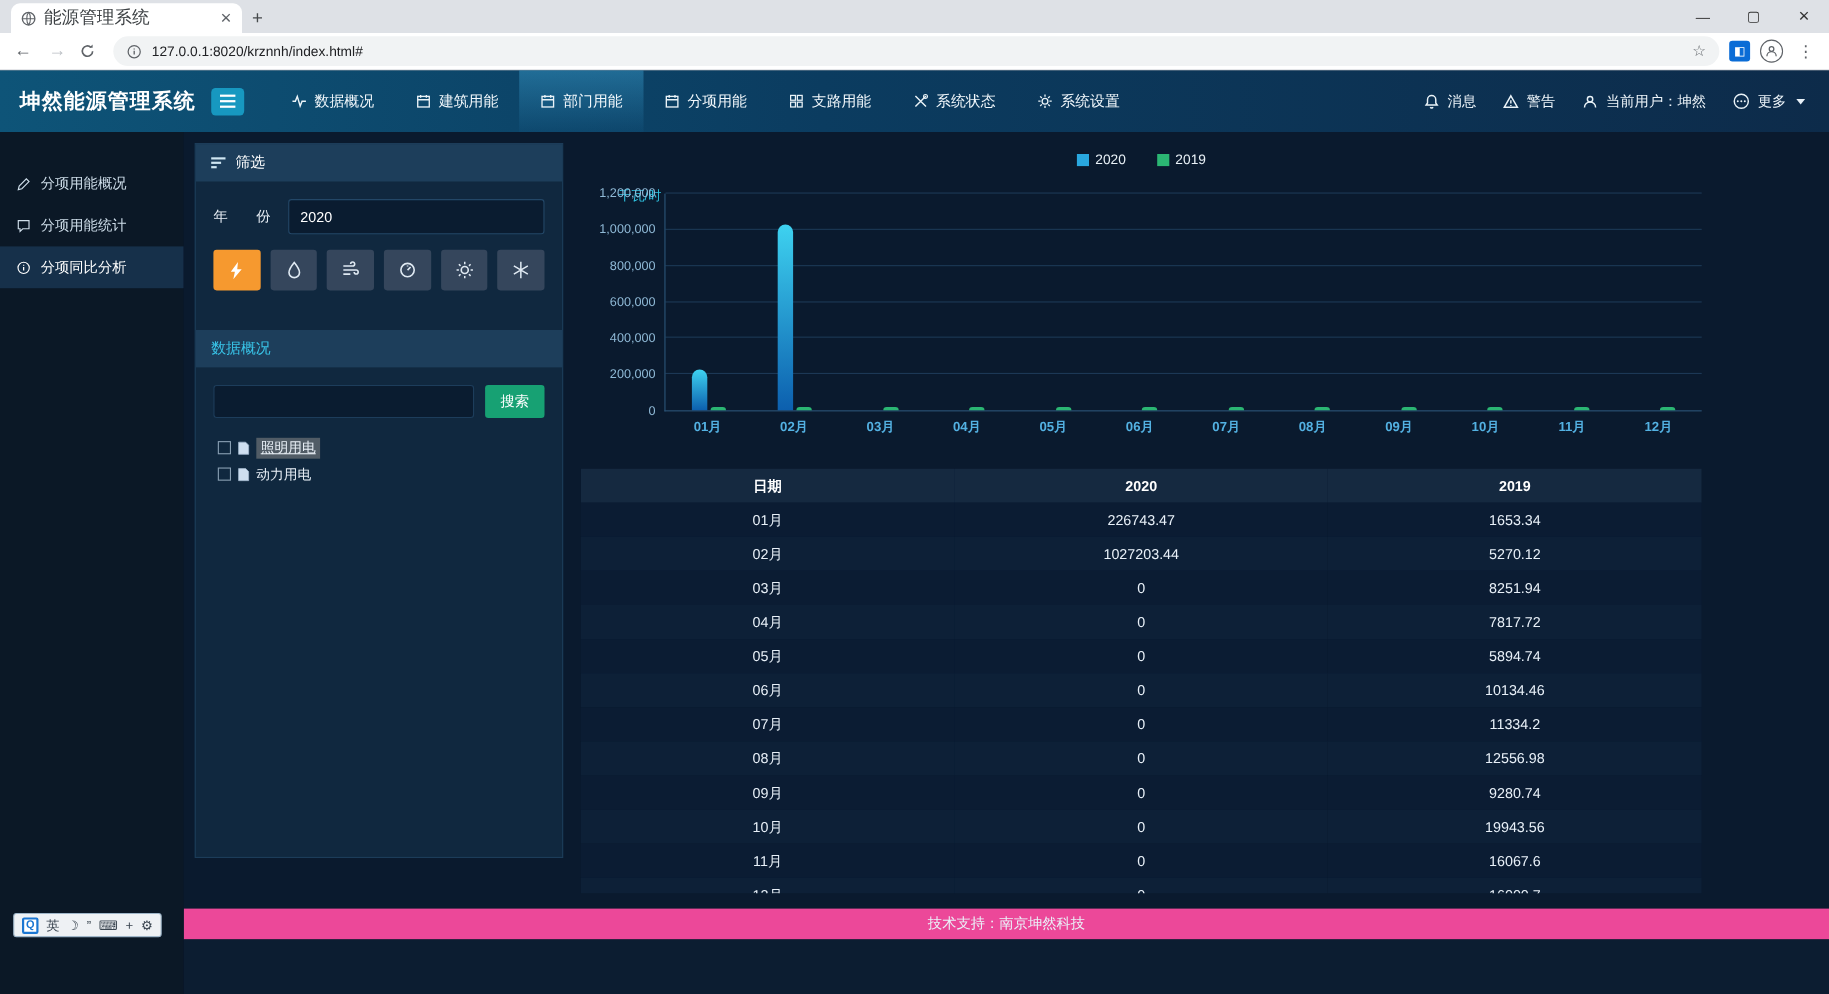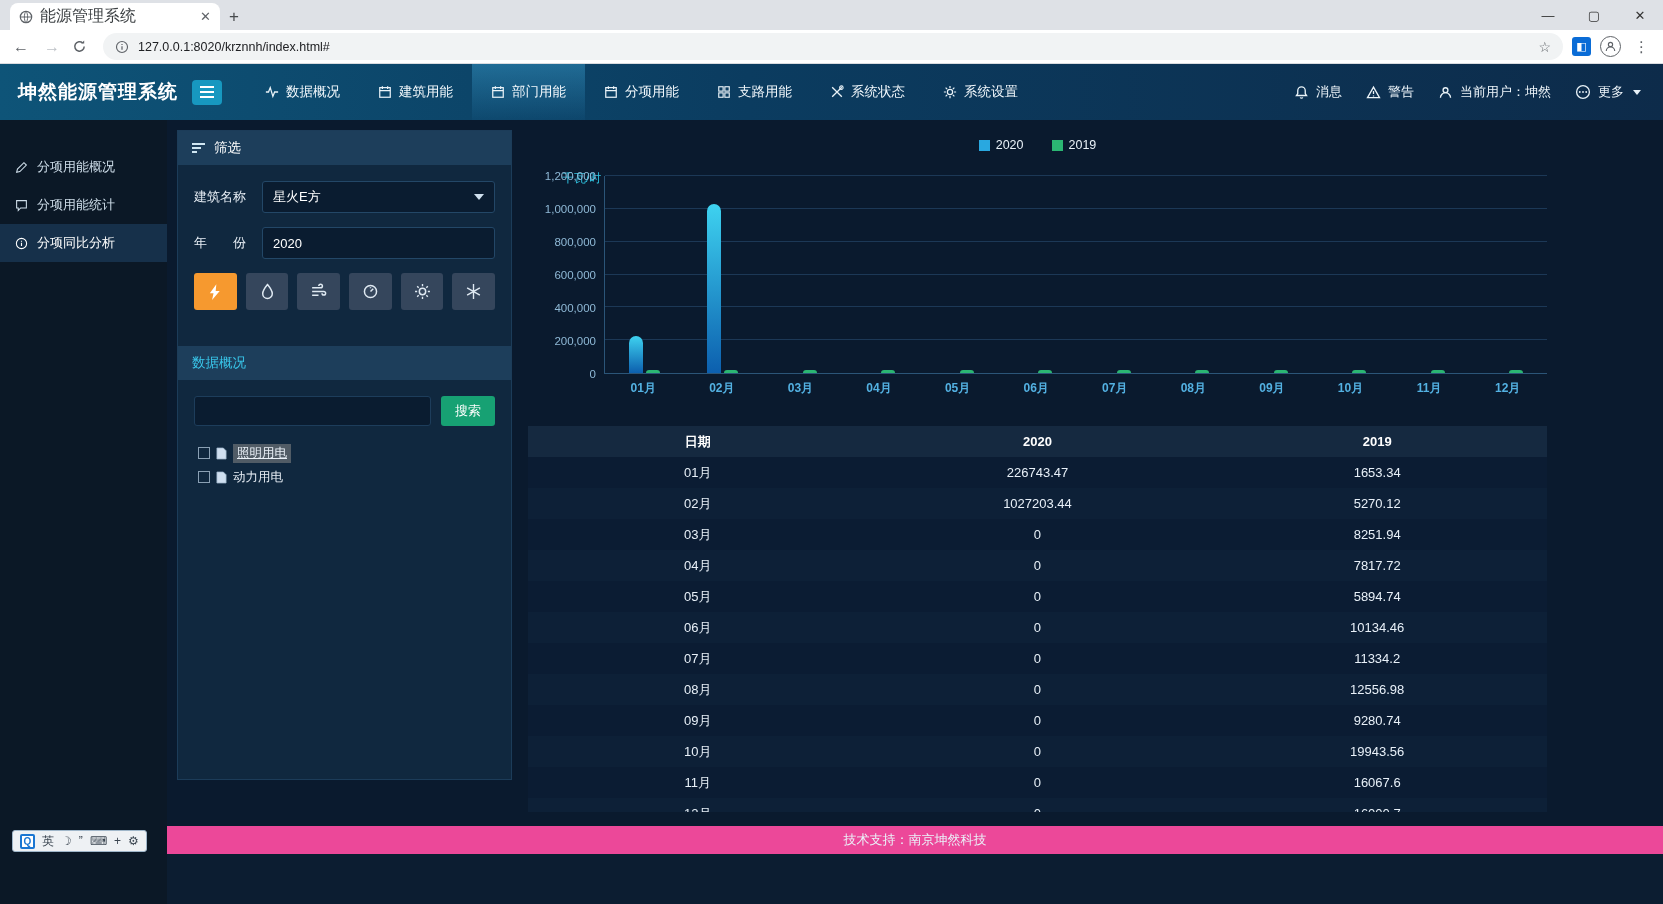--- a/index.html
+++ b/index.html
@@ -302,27 +302,20 @@
           <div class="panel-bar">
             <span class="filter-ic">
                 <i></i>
                 <i></i>
                 <i></i>
               </span>
             <span>筛选</span>
           </div>
           <div class="panel-section">
             <div class="form-row">
-              <span class="form-label">建筑名称</span>
-              <div class="select">
-                <span>星火E方</span>
-                <span class="dd-caret"></span>
-              </div>
-            </div>
-            <div class="form-row">
               <span class="form-label">年　　份</span>
               <input class="text-input" value="2020" style="">
             </div>
             <div class="energy-row">
               <div class="energy-btn active">
                 <svg width="18" height="18" viewBox="0 0 16 16">
                     <path d="M9.2 1 3.4 9h3.3L5.4 15l6.8-8H8.6L9.2 1z" fill="#ffffff"></path>
                   </svg>
               </div>
               <div class="energy-btn">

